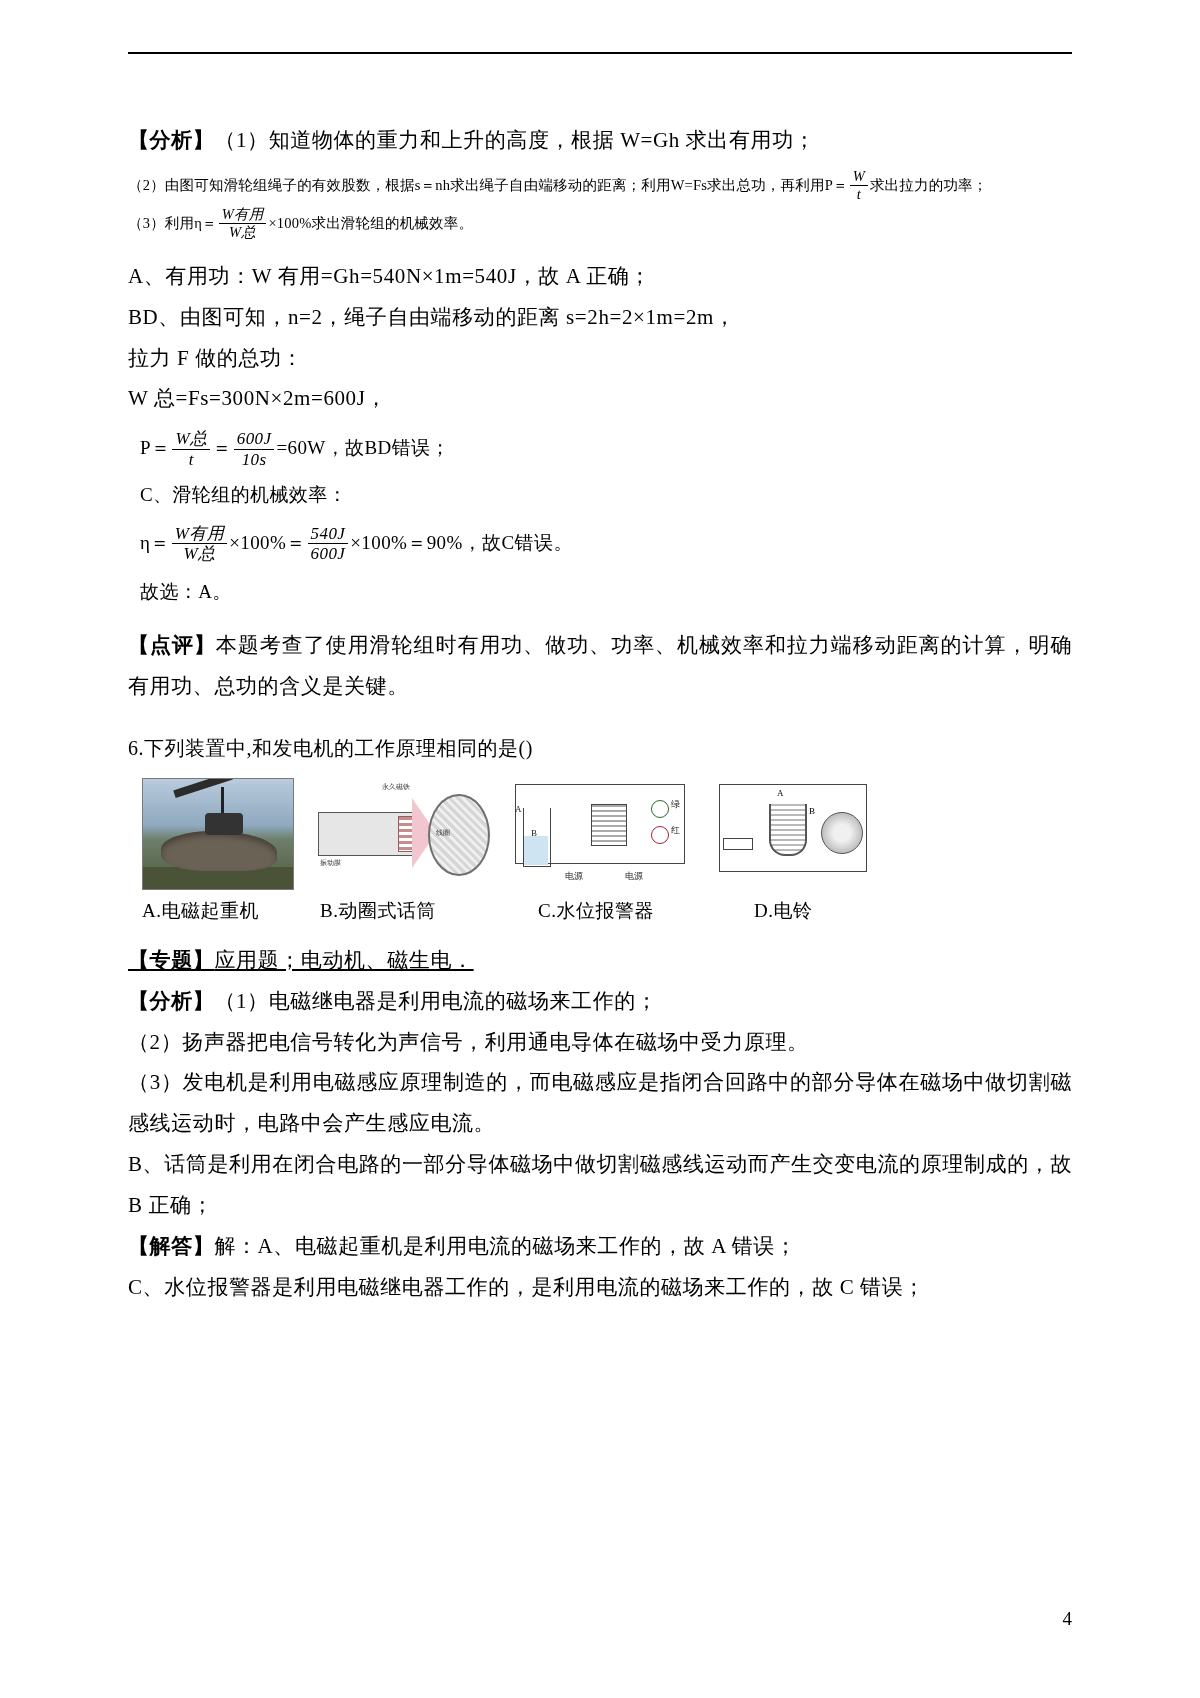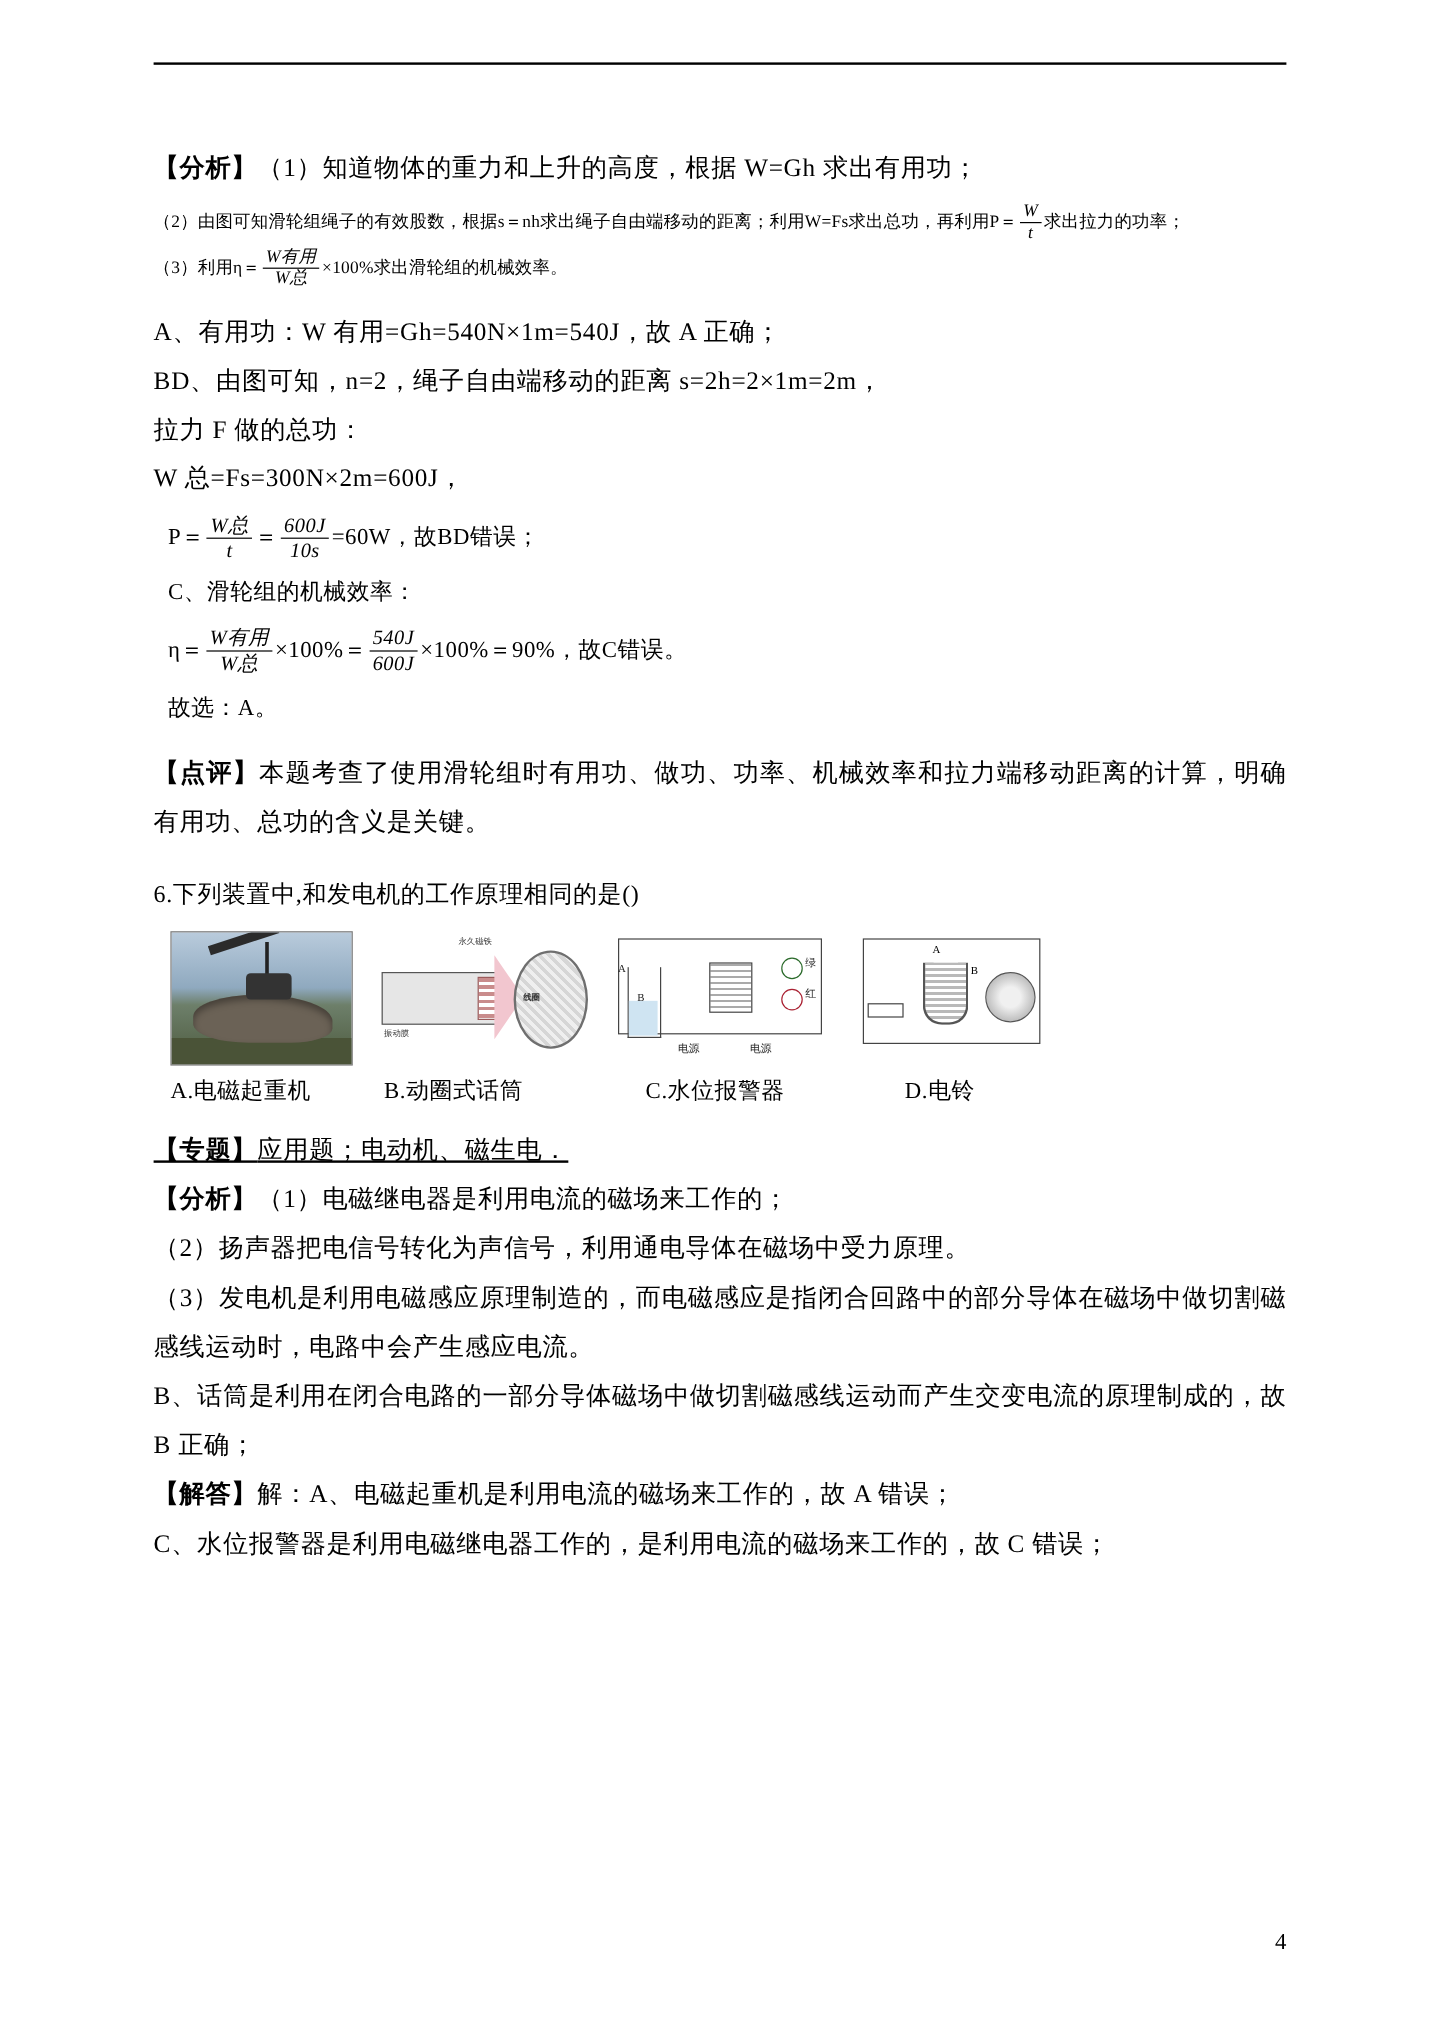--- a/index.html
+++ b/index.html
@@ -390,21 +390,21 @@
           <div class="magnet"></div>
         </div>
 
         <div class="fig fig-b">
           <div class="body"></div>
           <div class="coil"></div>
           <div class="cone"></div>
           <div class="head"></div>
           <span class="lbl" style="left:70px; top:4px;">永久磁铁</span>
           <span class="lbl" style="left:8px; top:80px;">振动膜</span>
-          <span class="lbl" style="left:124px; top:50px;font-weight:bold;">线圈</span>
+          <span class="lbl" style="left:124px; top:50px;">线圈</span>
         </div>
 
         <div class="fig fig-c">
           <div class="wirebox"></div>
           <div class="tank"></div>
           <div class="water"></div>
           <div class="relay"></div>
           <div class="bell"></div>
           <div class="bell2"></div>
           <span class="cap" style="left:10px; top:26px;">A</span>

